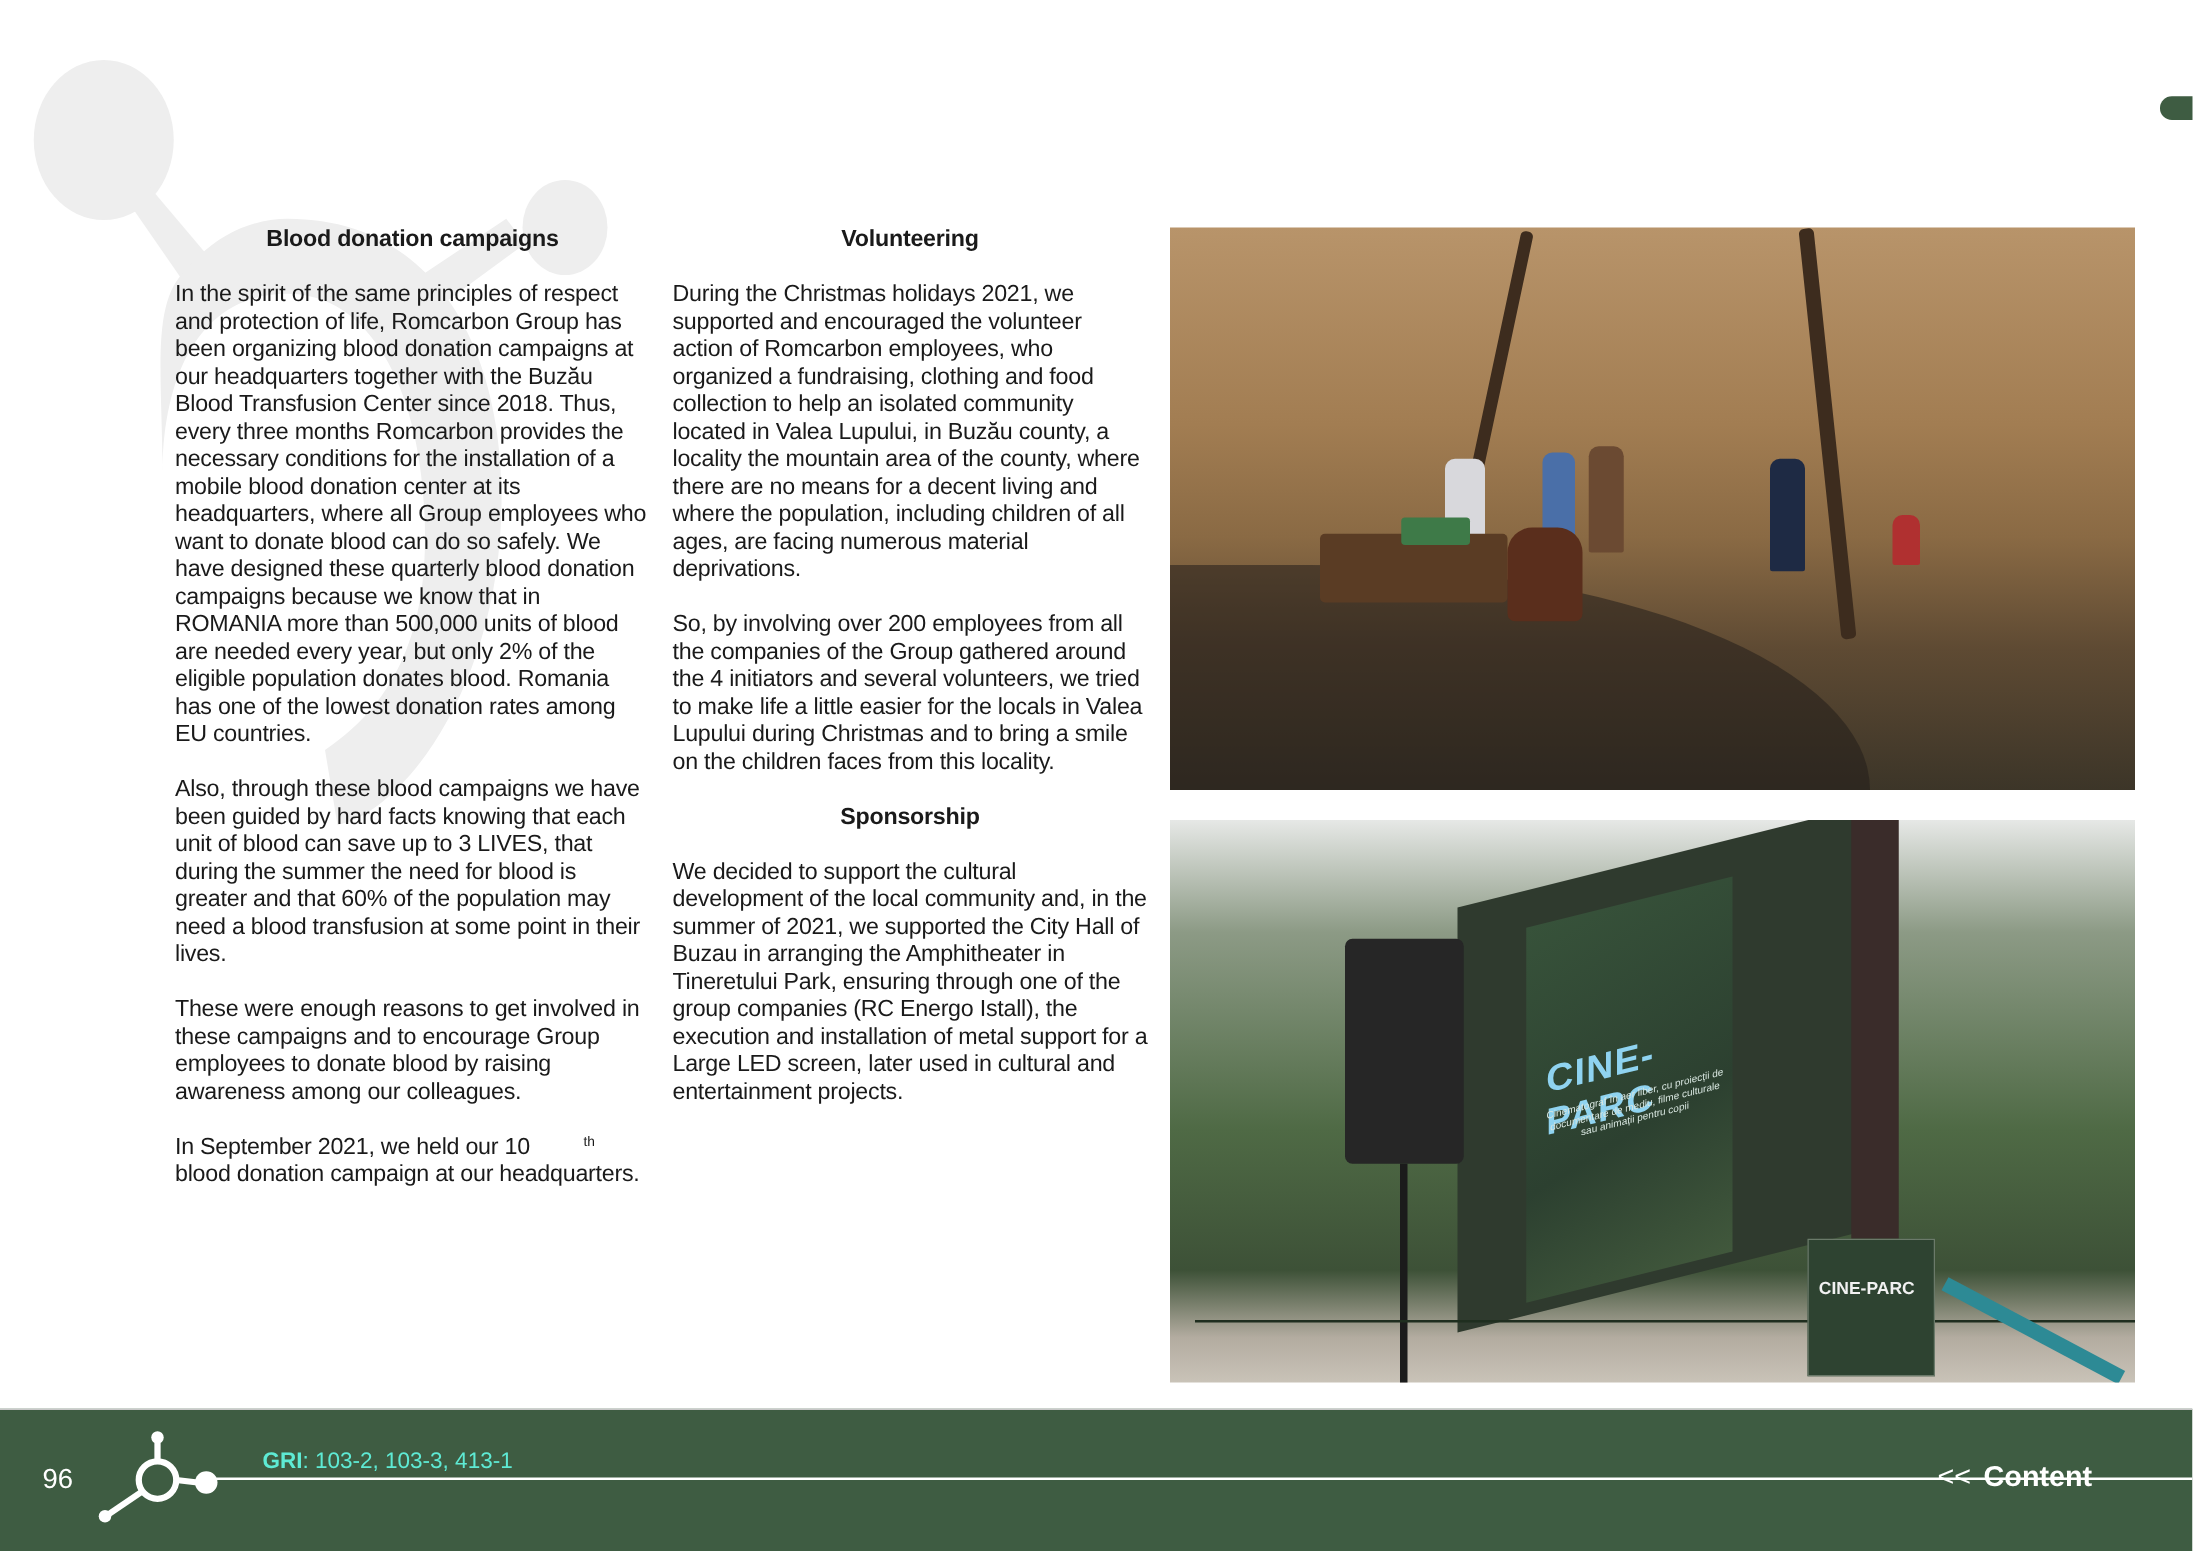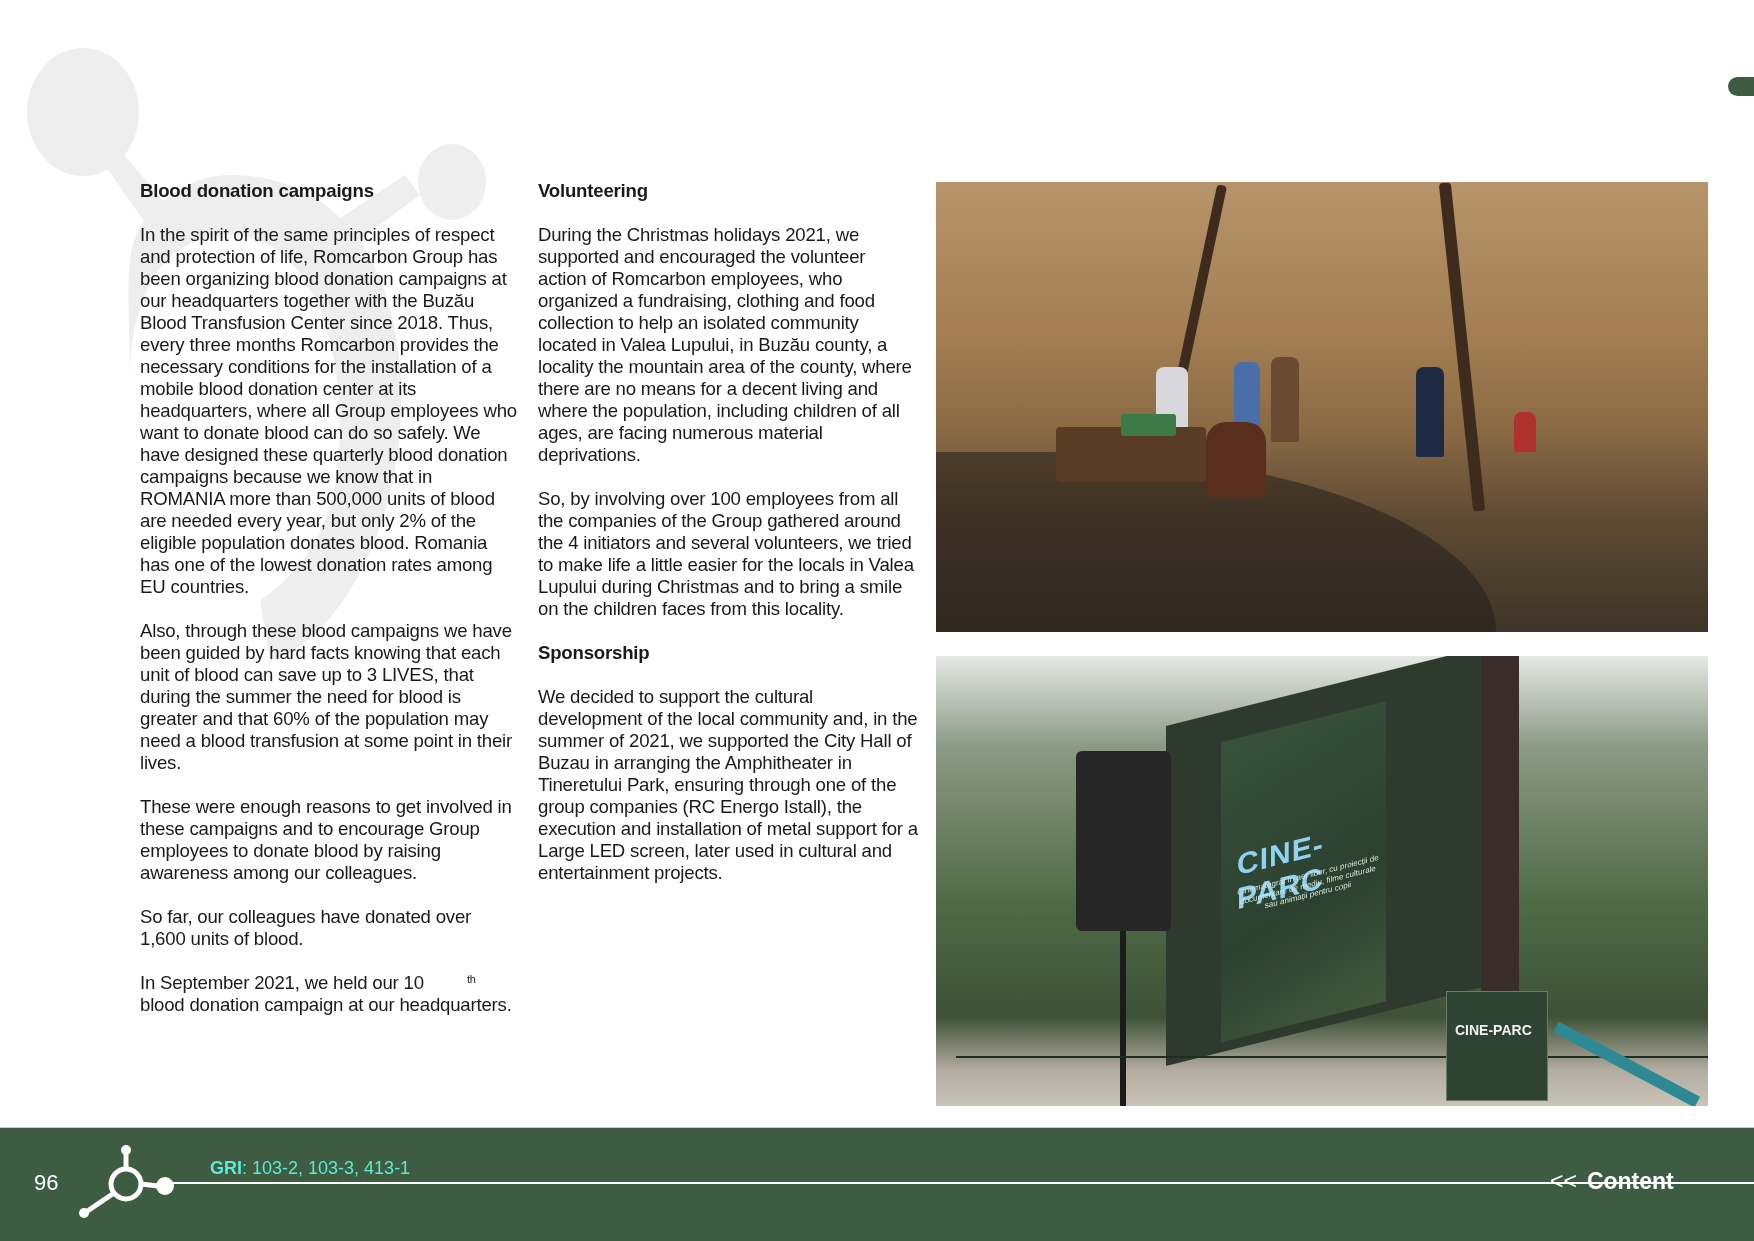--- a/index.html
+++ b/index.html
@@ -5,21 +5,21 @@
     html, body { margin: 0; padding: 0; }
     body {
       width: 1754px; height: 1241px; position: relative; overflow: hidden;
       background: #ffffff; font-family: "Liberation Sans", sans-serif; color: #1a1a1a;
     }
     .bg-mol { position: absolute; left: 0; top: 0; width: 520px; height: 700px; z-index: 0; }
     .tab-marker { position: absolute; left: 1728px; top: 77px; width: 40px; height: 19px; border-radius: 10px; background: #3e5c42; }
     .col { position: absolute; z-index: 1; font-size: 18.6px; line-height: 22px; letter-spacing: -0.2px; }
     .col1 { left: 140px; top: 180px; width: 380px; }
     .col2 { left: 538px; top: 180px; width: 380px; }
-    .col h3 { font-size: 18.6px; font-weight: bold; margin: 0 0 22px 0; line-height: 22px; }
+    .col h3 { font-size: 18.6px; font-weight: bold; margin: 0 0 22px 0; line-height: 22px; text-align: center; }
     .col p { margin: 0 0 22px 0; white-space: pre-line; }
     sup { font-size: 11px; line-height: 0; vertical-align: 6px; margin-left: 43px; }
     .photo { position: absolute; left: 936px; width: 772px; height: 450px; overflow: hidden; z-index: 1; }
     .photo1 { top: 182px; background: linear-gradient(180deg, #b8946a 0%, #a27d52 35%, #8a6a44 55%, #5e4a33 75%, #3c3528 100%); }
     .photo2 { top: 656px; background: linear-gradient(180deg, #e6e8e6 0%, #8c9a85 20%, #4f6a45 55%, #3d5137 80%, #b3aca0 92%, #c9c3b8 100%); }
     .p1-tree { position: absolute; background: #3d2c1e; border-radius: 4px; }
     .p1-shadow { position: absolute; left: 0; bottom: 0; width: 560px; height: 180px; background: rgba(35,30,25,0.55); border-top-right-radius: 80% 100%; }
     .p1-people { position: absolute; border-radius: 8px 8px 2px 2px; }
     .screen { position: absolute; left: 230px; top: 70px; width: 340px; height: 340px; background: #2f3a2e; transform: skewY(-14deg); transform-origin: left top; }
     .screen-inner { position: absolute; left: 55px; top: 30px; width: 165px; height: 300px; background: linear-gradient(160deg, #37523a, #2c4030 60%, #41583c); }
@@ -54,28 +54,27 @@
   </g>
 </svg>
 
 <div class="tab-marker"></div>
 
 <div class="col col1">
   <h3>Blood donation campaigns</h3>
   <p>In the spirit of the same principles of respect and protection of life, Romcarbon Group has been organizing blood donation campaigns at our headquarters together with the Buzău Blood Transfusion Center since 2018. Thus, every three months Romcarbon provides the necessary conditions for the installation of a mobile blood donation center at its headquarters, where all Group employees who want to donate blood can do so safely. We have designed these quarterly blood donation campaigns because we know that in ROMANIA more than 500,000 units of blood are needed every year, but only 2% of the eligible population donates blood. Romania has one of the lowest donation rates among EU countries.</p>
   <p>Also, through these blood campaigns we have been guided by hard facts knowing that each unit of blood can save up to 3 LIVES, that during the summer the need for blood is greater and that 60% of the population may need a blood transfusion at some point in their lives.</p>
   <p>These were enough reasons to get involved in these campaigns and to encourage Group employees to donate blood by raising awareness among our colleagues.</p>
-  <p>So far, our colleagues have donated over 1,600 units of blood.</p>
   <p><span>In September 2021, we held our 10</span><sup>th</sup><span> blood donation campaign at our headquarters.</span></p>
 </div>
 
 <div class="col col2">
   <h3>Volunteering</h3>
   <p>During the Christmas holidays 2021, we supported and encouraged the volunteer action of Romcarbon employees, who organized a fundraising, clothing and food collection to help an isolated community located in Valea Lupului, in Buzău county, a locality the mountain area of the county, where there are no means for a decent living and where the population, including children of all ages, are facing numerous material deprivations.</p>
-  <p>So, by involving over 100 employees from all the companies of the Group gathered around the 4 initiators and several volunteers, we tried to make life a little easier for the locals in Valea Lupului during Christmas and to bring a smile on the children faces from this locality.</p>
+  <p>So, by involving over 200 employees from all the companies of the Group gathered around the 4 initiators and several volunteers, we tried to make life a little easier for the locals in Valea Lupului during Christmas and to bring a smile on the children faces from this locality.</p>
   <h3>Sponsorship</h3>
   <p>We decided to support the cultural development of the local community and, in the summer of 2021, we supported the City Hall of Buzau in arranging the Amphitheater in Tineretului Park, ensuring through one of the group companies (RC Energo Istall), the execution and installation of metal support for a Large LED screen, later used in cultural and entertainment projects.</p>
 </div>
 
 <div class="photo photo1">
   <div class="p1-tree" style="left:250px;top:0;width:10px;height:300px;transform:rotate(12deg);"></div>
   <div class="p1-tree" style="left:520px;top:0;width:12px;height:330px;transform:rotate(-6deg);"></div>
   <div class="p1-shadow"></div>
   <div class="p1-people" style="left:220px;top:185px;width:32px;height:70px;background:#d8d8dc;"></div>
   <div class="p1-people" style="left:298px;top:180px;width:26px;height:70px;background:#4a6fa8;"></div>

